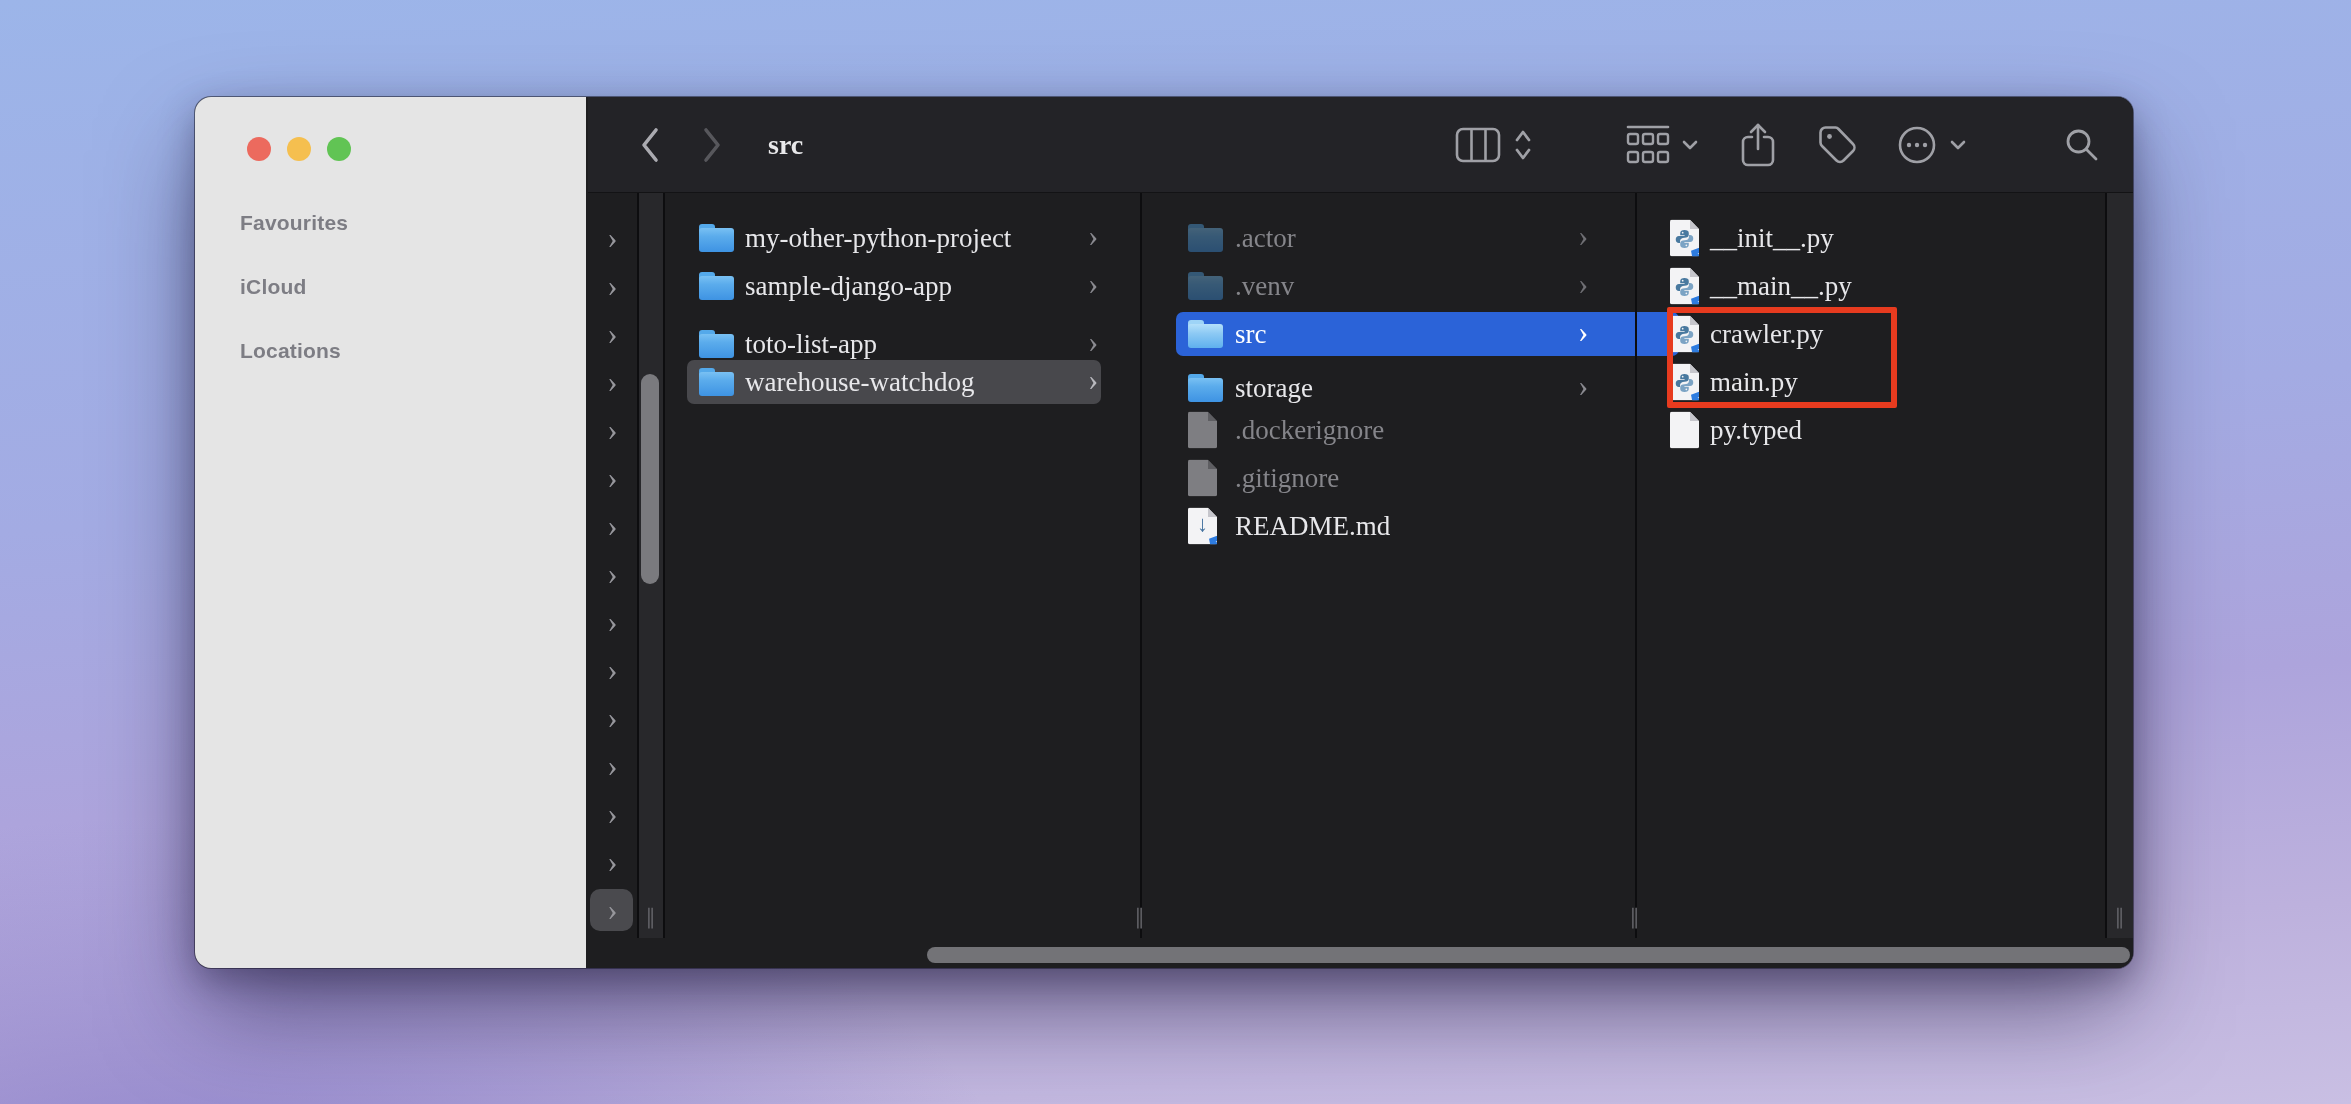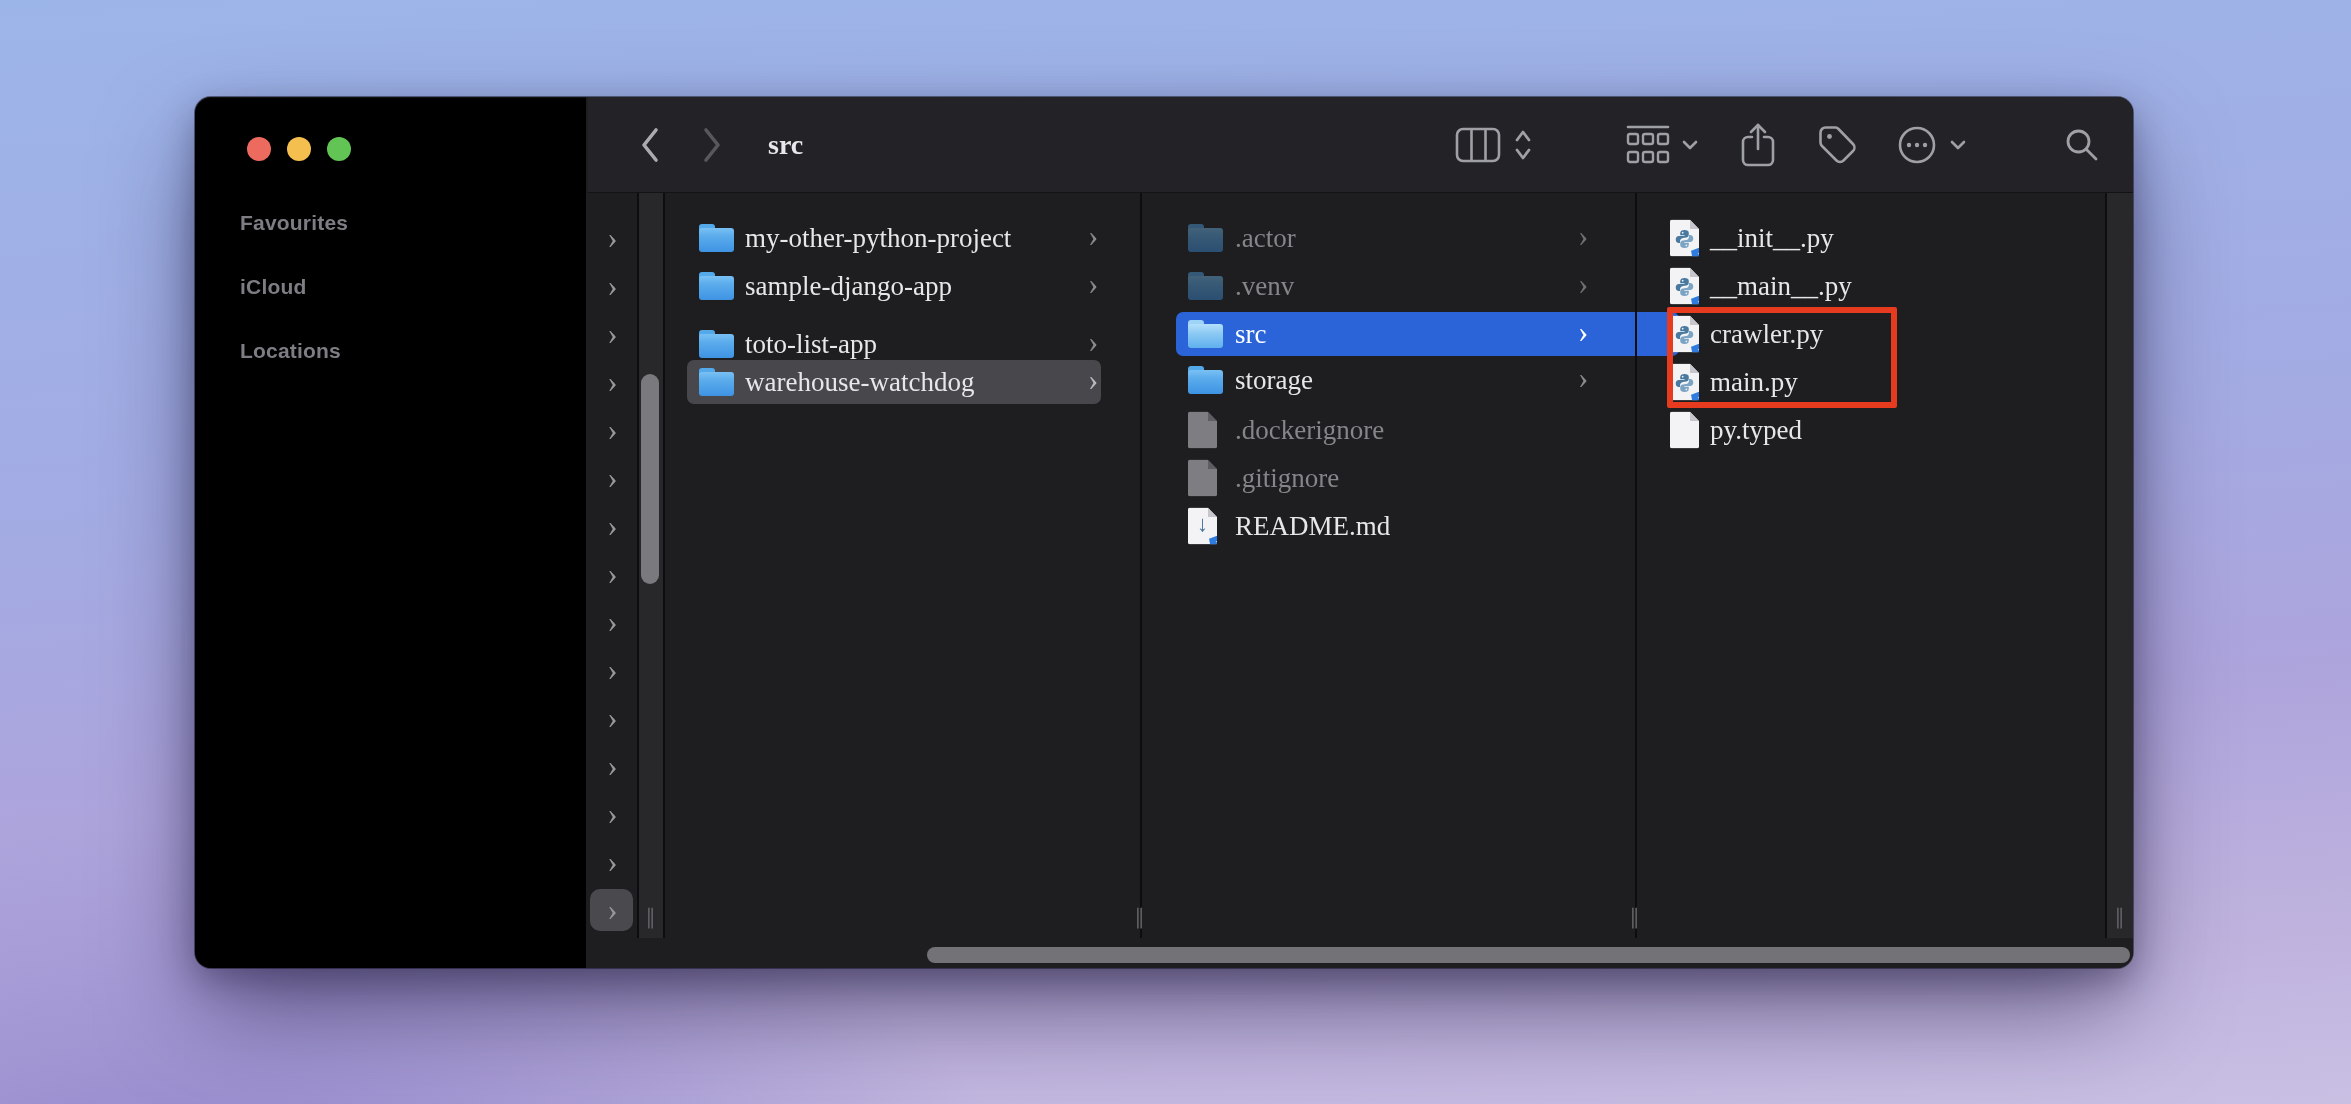--- a/index.html
+++ b/index.html
@@ -11,21 +11,21 @@
       linear-gradient(176deg, #9cb5e9 0%, #a3abe3 42%, #ada4dc 65%, #bdb1dd 84%, #c9bfe3 100%);
   }
   .window{
     position:absolute;left:195px;top:97px;width:1938px;height:871px;
     border-radius:16px;background:#1e1e20;
     box-shadow:0 45px 100px -8px rgba(25,20,55,.55), 0 12px 34px rgba(25,20,55,.35), 0 0 0 1px rgba(0,0,0,.45);
   }
   
   .sidebar{
     position:absolute;left:0;top:0;width:391px;height:100%;
-    background:#000000;border-radius:16px 0 0 16px;
+    background:#e5e5e5;border-radius:16px 0 0 16px;
     box-shadow:inset 0 1px 0 rgba(255,255,255,.07);
   }
   .tl{position:absolute;top:40px;width:24px;height:24px;border-radius:50%;}
   .tl.red{left:52px;background:#ec6a5e;}
   .tl.yellow{left:92px;background:#f5bf4f;}
   .tl.green{left:132px;background:#61c454;}
   .side-label{position:absolute;left:45px;height:26px;line-height:26px;
     font-size:21px;font-weight:700;color:#7d7d84;letter-spacing:.2px;}
   
   .main{position:absolute;left:393px;top:0;right:0;bottom:0;border-radius:0 16px 16px 0;overflow:hidden;background:#1e1e20;font-family:Liberation Serif, serif;}
@@ -244,21 +244,21 @@
         <div class="row dim" style="top:69px">
           <span class="ic folder"></span>
           <span class="label">.venv</span>
           <span class="rchev">›</span>
         </div>
         <div class="row selblue" style="top:117px">
           <span class="ic folder lit"></span>
           <span class="label">src</span>
           <span class="rchev">›</span>
         </div>
-        <div class="row" style="top:163px">
+        <div class="row" style="top:171px">
           <span class="ic folder"></span>
           <span class="label">storage</span>
           <span class="rchev">›</span>
         </div>
         <div class="row dim" style="top:261px">
           <span class="ic doc graydoc"></span>
           <span class="label">.gitignore</span>
         </div>
         <div class="row dim" style="top:213px">
           <span class="ic doc graydoc"></span>

